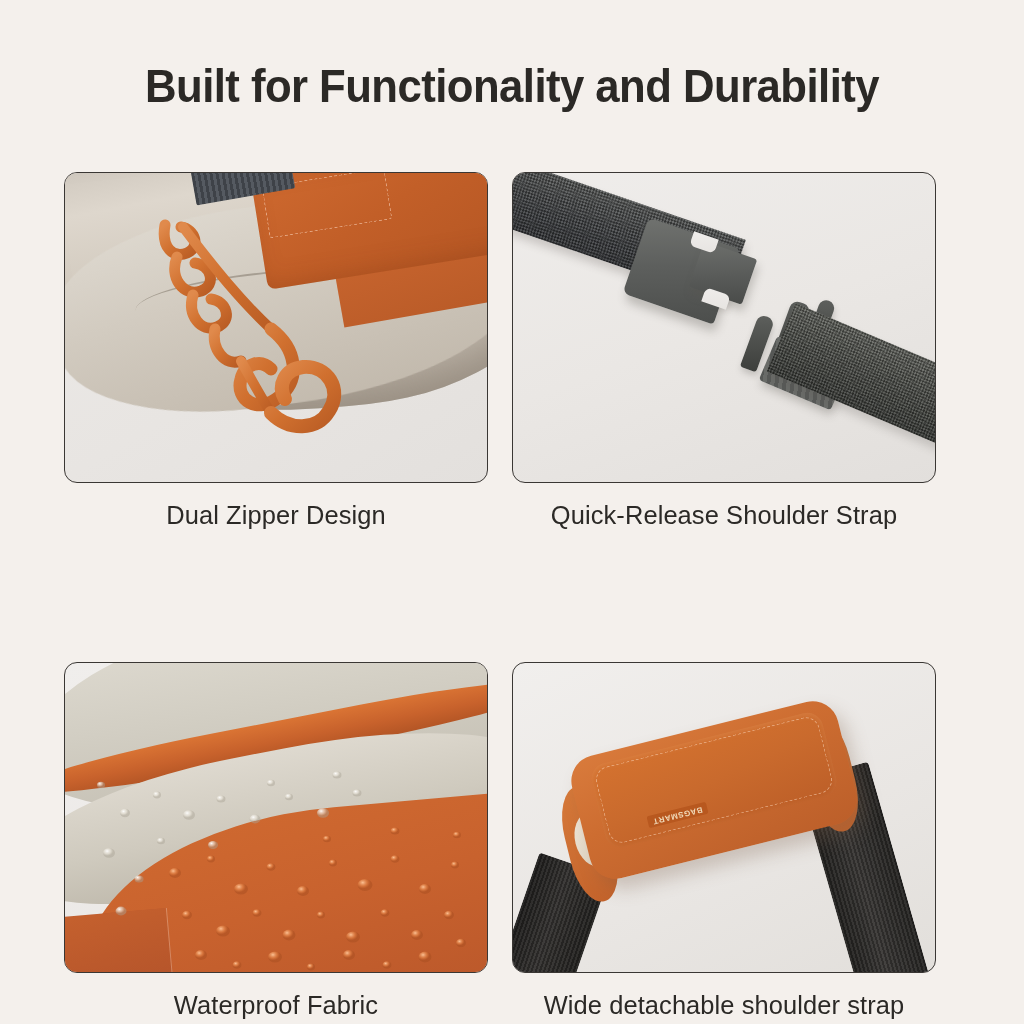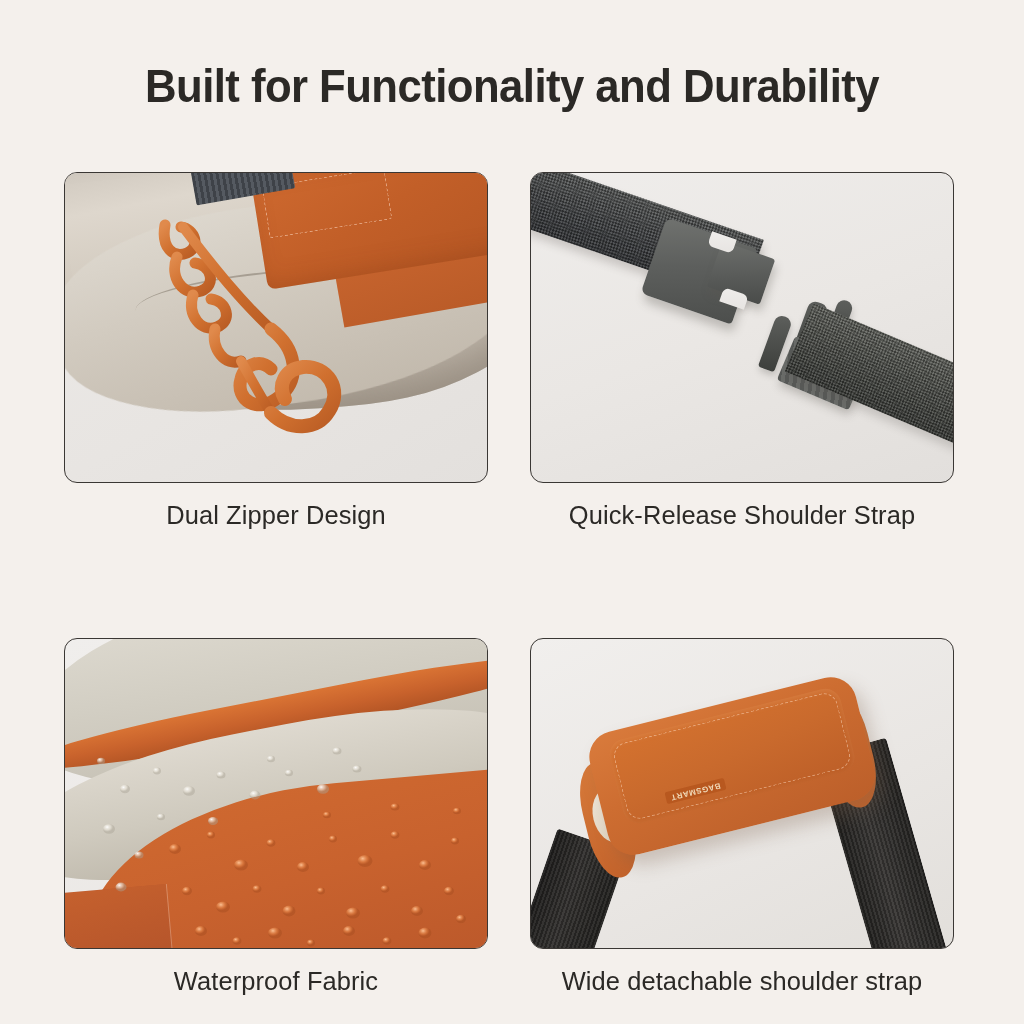--- a/index.html
+++ b/index.html
@@ -34,20 +34,21 @@
   
   .grid {
     position: absolute;
     left: 64px; top: 172px;
     width: 890px;
     display: grid;
     grid-template-columns: 424px 424px;
     grid-template-rows: auto auto;
     column-gap: 42px;
     row-gap: 0px;
+    gap: 24px;
   }
 
   .cell { width: 424px; }
   .cell.row2 { margin-top: 107px; }
 
   .photo {
     position: relative;
     width: 424px; height: 311px;
     border: 1.6px solid #3a3734;
     border-radius: 13px;

